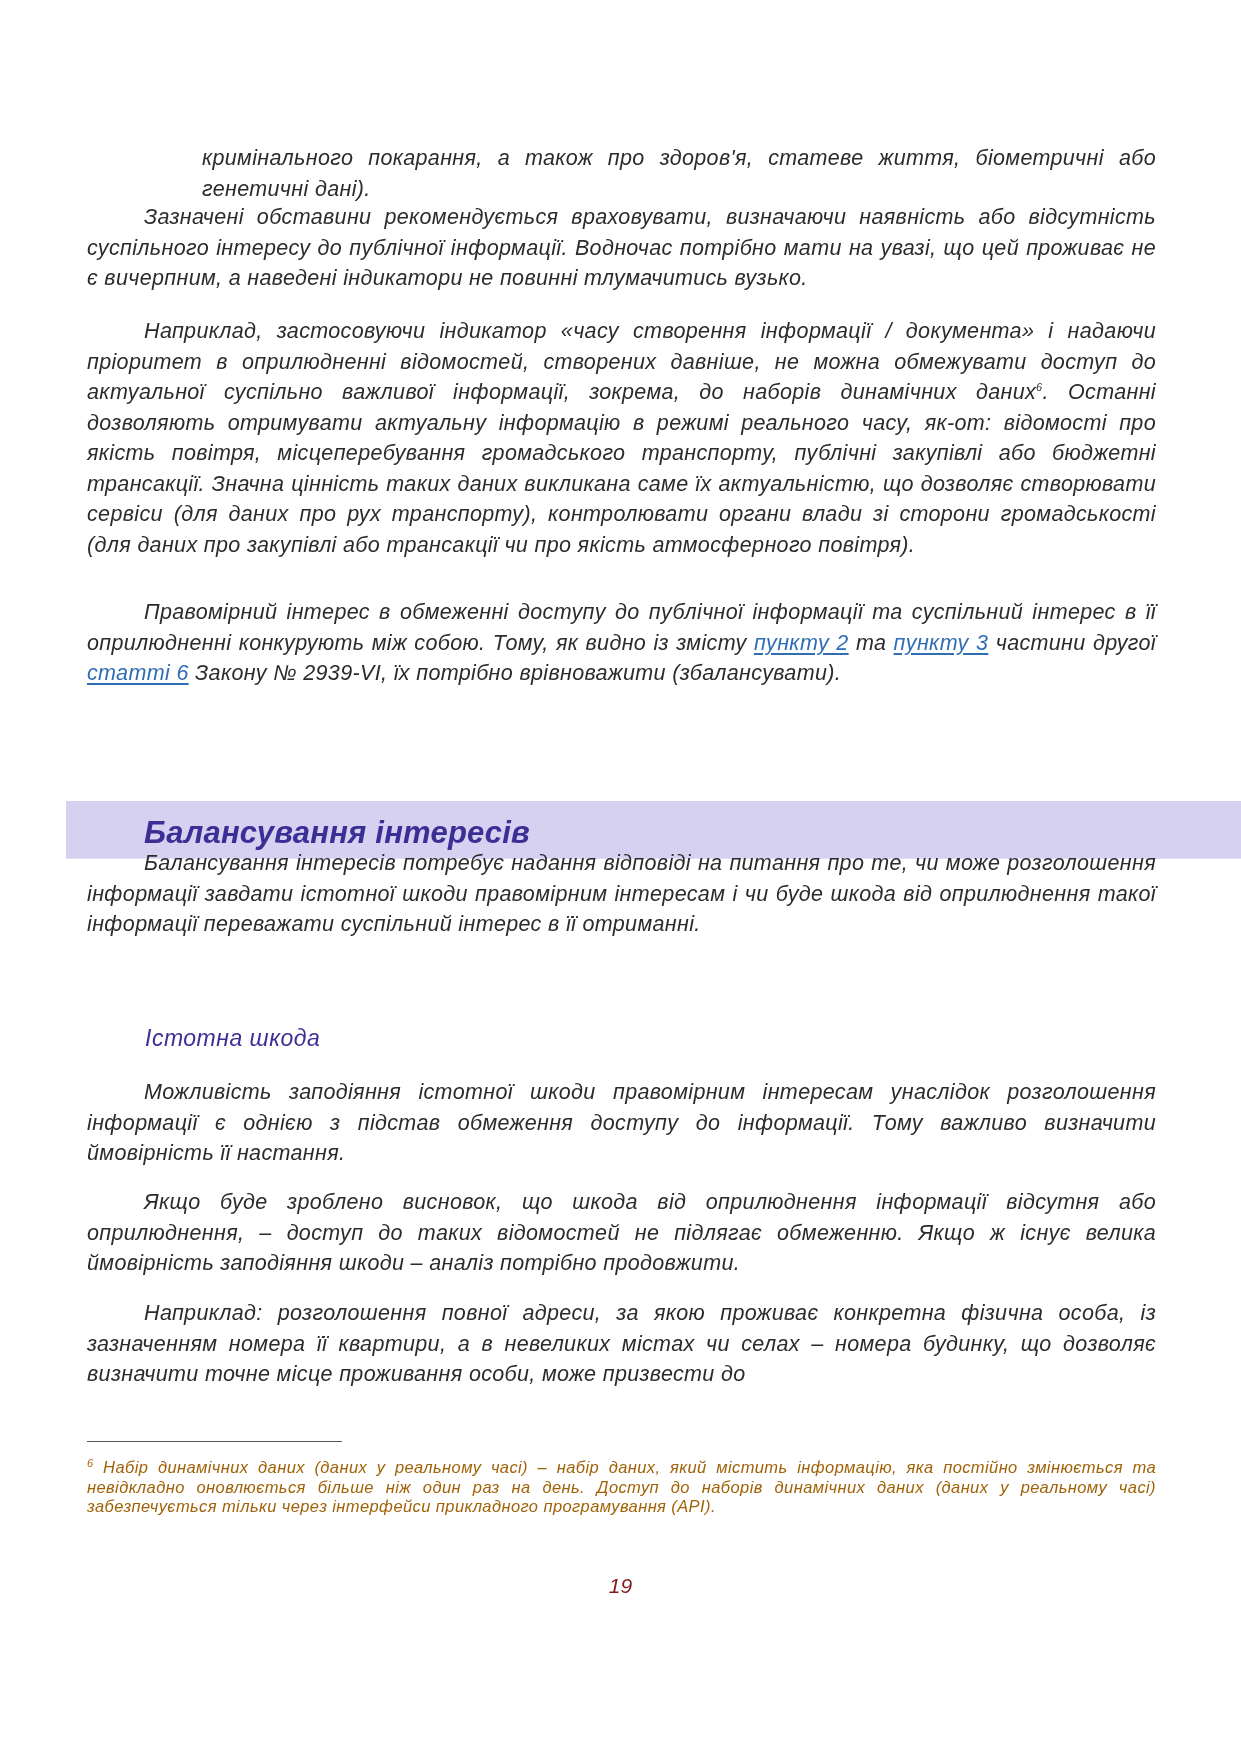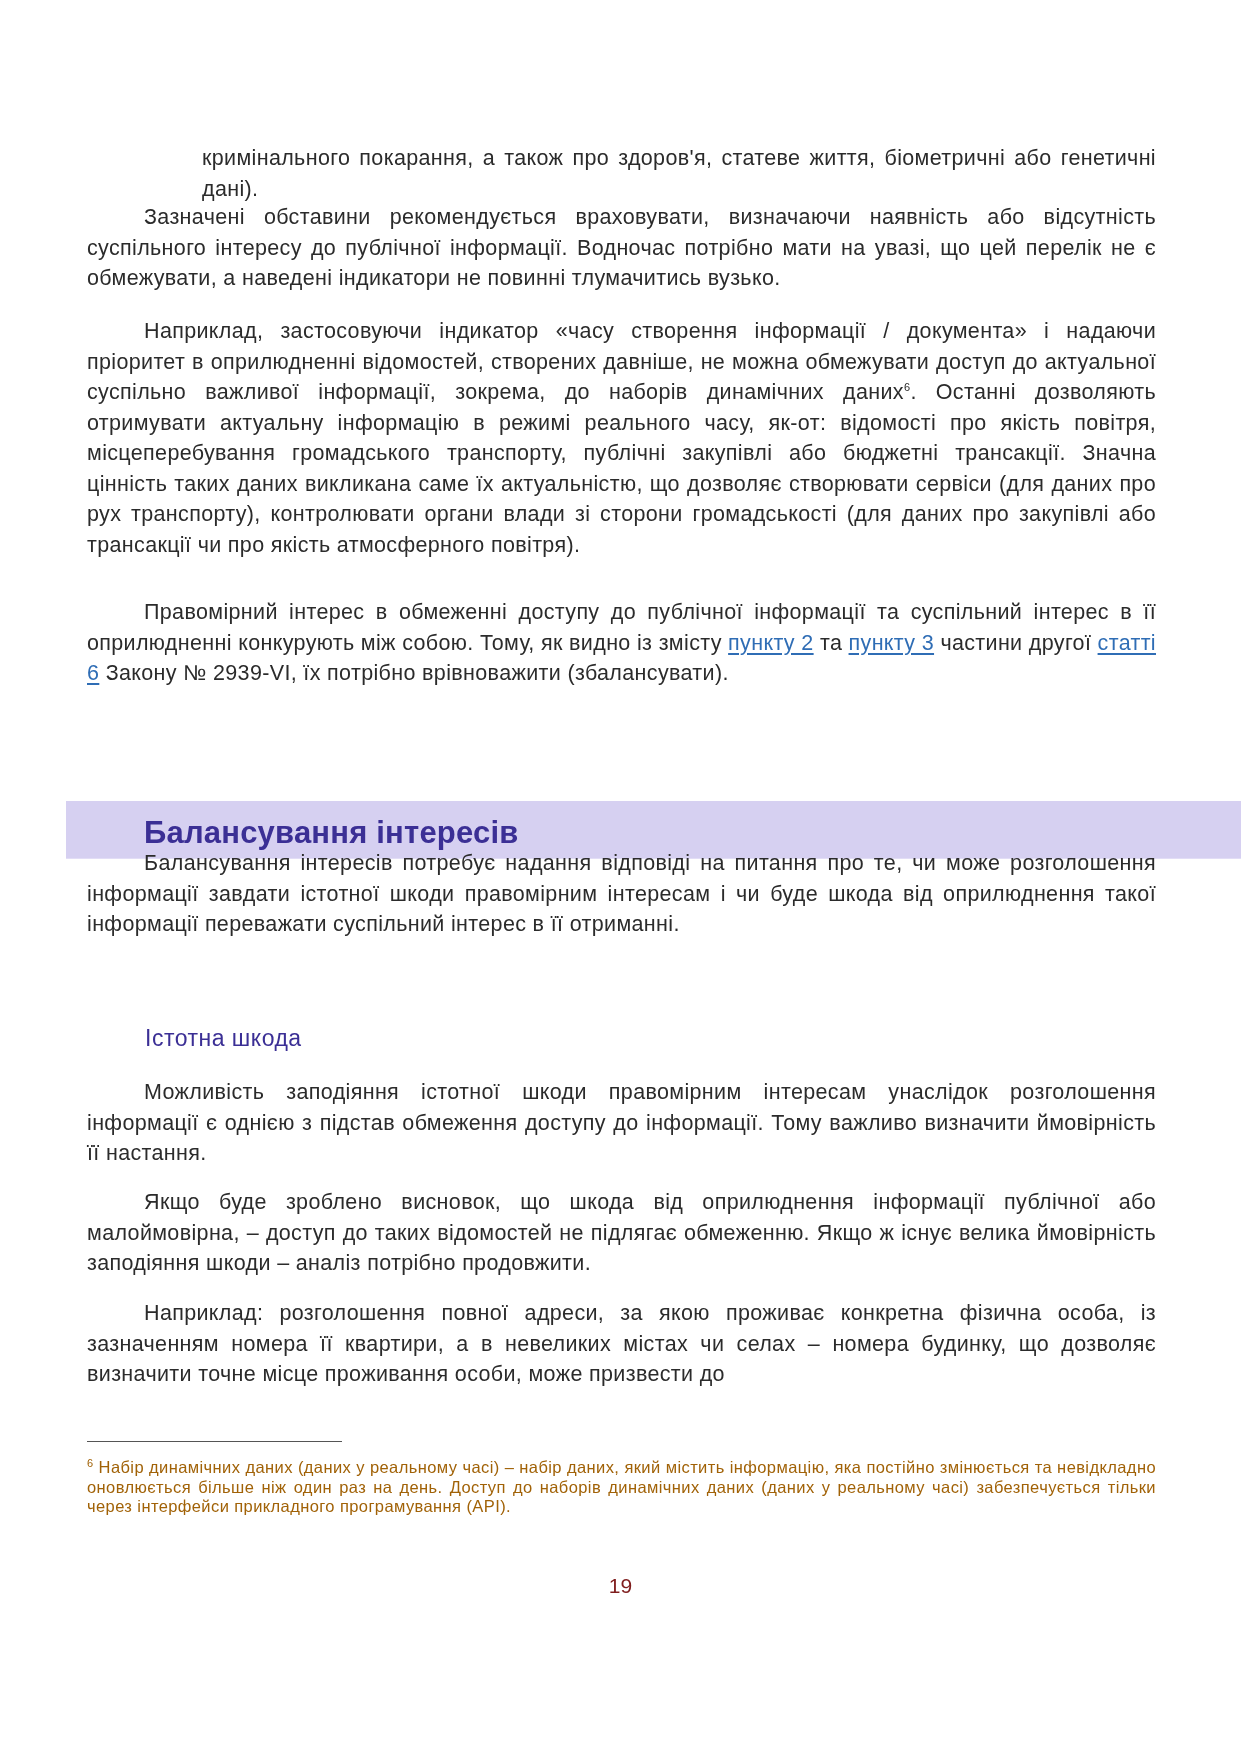--- a/index.html
+++ b/index.html
@@ -1,18 +1,18 @@
 <!DOCTYPE html>
 <html><head>
 <meta charset="utf-8">
 <style>
   html, body { margin: 0; padding: 0; background: #ffffff; }
   body { width: 1241px; height: 1755px; position: relative; overflow: hidden;
          font-family: "Liberation Sans", "DejaVu Sans", sans-serif; color: #2a2a2a; }
-  .page { position: absolute; left: 0; top: 0; width: 1055px; height: 1755px; }
+  .page { position: absolute; left: 0; top: 0; width: 1055px; height: 1755px; font-style: italic; }
   .col { position: absolute; left: 87px; width: 1069px; }
   p.body { margin: 0; font-size: 21.5px; line-height: 30.5px; text-align: justify;
            text-indent: 57px; letter-spacing: 0.35px; font-weight: 300; color: #2b2b2b; }
   p.body.noindent { text-indent: 0; }
   .list-cont { position: absolute; left: 202px; width: 954px; top: 143px; }
   a.link { color: #2f6db5; text-decoration: underline; text-underline-offset: 3px; }
   sup.fn { font-size: 11px; vertical-align: super; line-height: 0; }
   .h-band { position: absolute; left: 66px; top: 801px; width: 1175px; height: 58px;
             background: #d6d0f1; border-bottom: 1px solid #e2ddf6; box-sizing: border-box; }
   .h-band h2 { margin: 0; position: absolute; left: 78px; top: 14px; font-size: 31px;
@@ -30,21 +30,21 @@
 </head>
 <body>
 
 <div class="page">
 
   <div class="list-cont">
     <p class="body noindent">кримінального покарання, а також про здоров'я, статеве життя, біометричні або генетичні дані).</p>
   </div>
 
   <div class="col" style="top:202px;">
-    <p class="body">Зазначені обставини рекомендується враховувати, визначаючи наявність або відсутність суспільного інтересу до публічної інформації. Водночас потрібно мати на увазі, що цей перелік не є обмежувати, а наведені індикатори не повинні тлумачитись вузько.</p>
+    <p class="body">Зазначені обставини рекомендується враховувати, визначаючи наявність або відсутність суспільного інтересу до публічної інформації. Водночас потрібно мати на увазі, що цей проживає не є вичерпним, а наведені індикатори не повинні тлумачитись вузько.</p>
   </div>
 
   <div class="col" style="top:316px;">
     <p class="body"><span>Наприклад, застосовуючи індикатор «часу створення інформації / документа» і надаючи пріоритет в оприлюдненні відомостей, створених давніше, не можна обмежувати доступ до актуальної суспільно важливої інформації, зокрема, до наборів динамічних даних</span><sup class="fn">6</sup><span>. Останні дозволяють отримувати актуальну інформацію в режимі реального часу, як-от: відомості про якість повітря, місцеперебування громадського транспорту, публічні закупівлі або бюджетні трансакції. Значна цінність таких даних викликана саме їх актуальністю, що дозволяє створювати сервіси (для даних про рух транспорту), контролювати органи влади зі сторони громадськості (для даних про закупівлі або трансакції чи про якість атмосферного повітря).</span></p>
   </div>
 
   <div class="col" style="top:597px;">
     <p class="body"><span>Правомірний інтерес в обмеженні доступу до публічної інформації та суспільний інтерес в її оприлюдненні конкурують між собою. Тому, як видно із змісту </span><a class="link" href="#">пункту 2</a><span> та </span><a class="link" href="#">пункту 3</a><span> частини другої </span><a class="link" href="#">статті 6</a><span> Закону № 2939-VI, їх потрібно врівноважити (збалансувати).</span></p>
   </div>
 
@@ -56,21 +56,21 @@
     <p class="body">Балансування інтересів потребує надання відповіді на питання про те, чи може розголошення інформації завдати істотної шкоди правомірним інтересам і чи буде шкода від оприлюднення такої інформації переважати суспільний інтерес в її отриманні.</p>
   </div>
 
   <h3 class="sub" style="top:1025px;text-align:right;">Істотна шкода</h3>
 
   <div class="col" style="top:1077px;">
     <p class="body">Можливість заподіяння істотної шкоди правомірним інтересам унаслідок розголошення інформації є однією з підстав обмеження доступу до інформації. Тому важливо визначити ймовірність її настання.</p>
   </div>
 
   <div class="col" style="top:1187px;">
-    <p class="body">Якщо буде зроблено висновок, що шкода від оприлюднення інформації публічної або малоймовірна, – доступ до таких відомостей не підлягає обмеженню. Якщо ж існує велика ймовірність заподіяння шкоди – аналіз потрібно продовжити.</p>
+    <p class="body">Якщо буде зроблено висновок, що шкода від оприлюднення інформації відсутня або оприлюднення, – доступ до таких відомостей не підлягає обмеженню. Якщо ж існує велика ймовірність заподіяння шкоди – аналіз потрібно продовжити.</p>
   </div>
 
   <div class="col" style="top:1298px;">
     <p class="body">Наприклад: розголошення повної адреси, за якою проживає конкретна фізична особа, із зазначенням номера її квартири, а в невеликих містах чи селах –  номера будинку, що дозволяє визначити точне місце проживання особи, може призвести до</p>
   </div>
 
   <div class="fn-rule"></div>
 
   <p class="footnote"><sup>6</sup><span> Набір динамічних даних (даних у реальному часі) – набір даних, який містить інформацію, яка постійно змінюється та невідкладно оновлюється більше ніж один раз на день. Доступ до наборів динамічних даних (даних у реальному часі) забезпечується тільки через інтерфейси прикладного програмування (API).</span></p>
 

